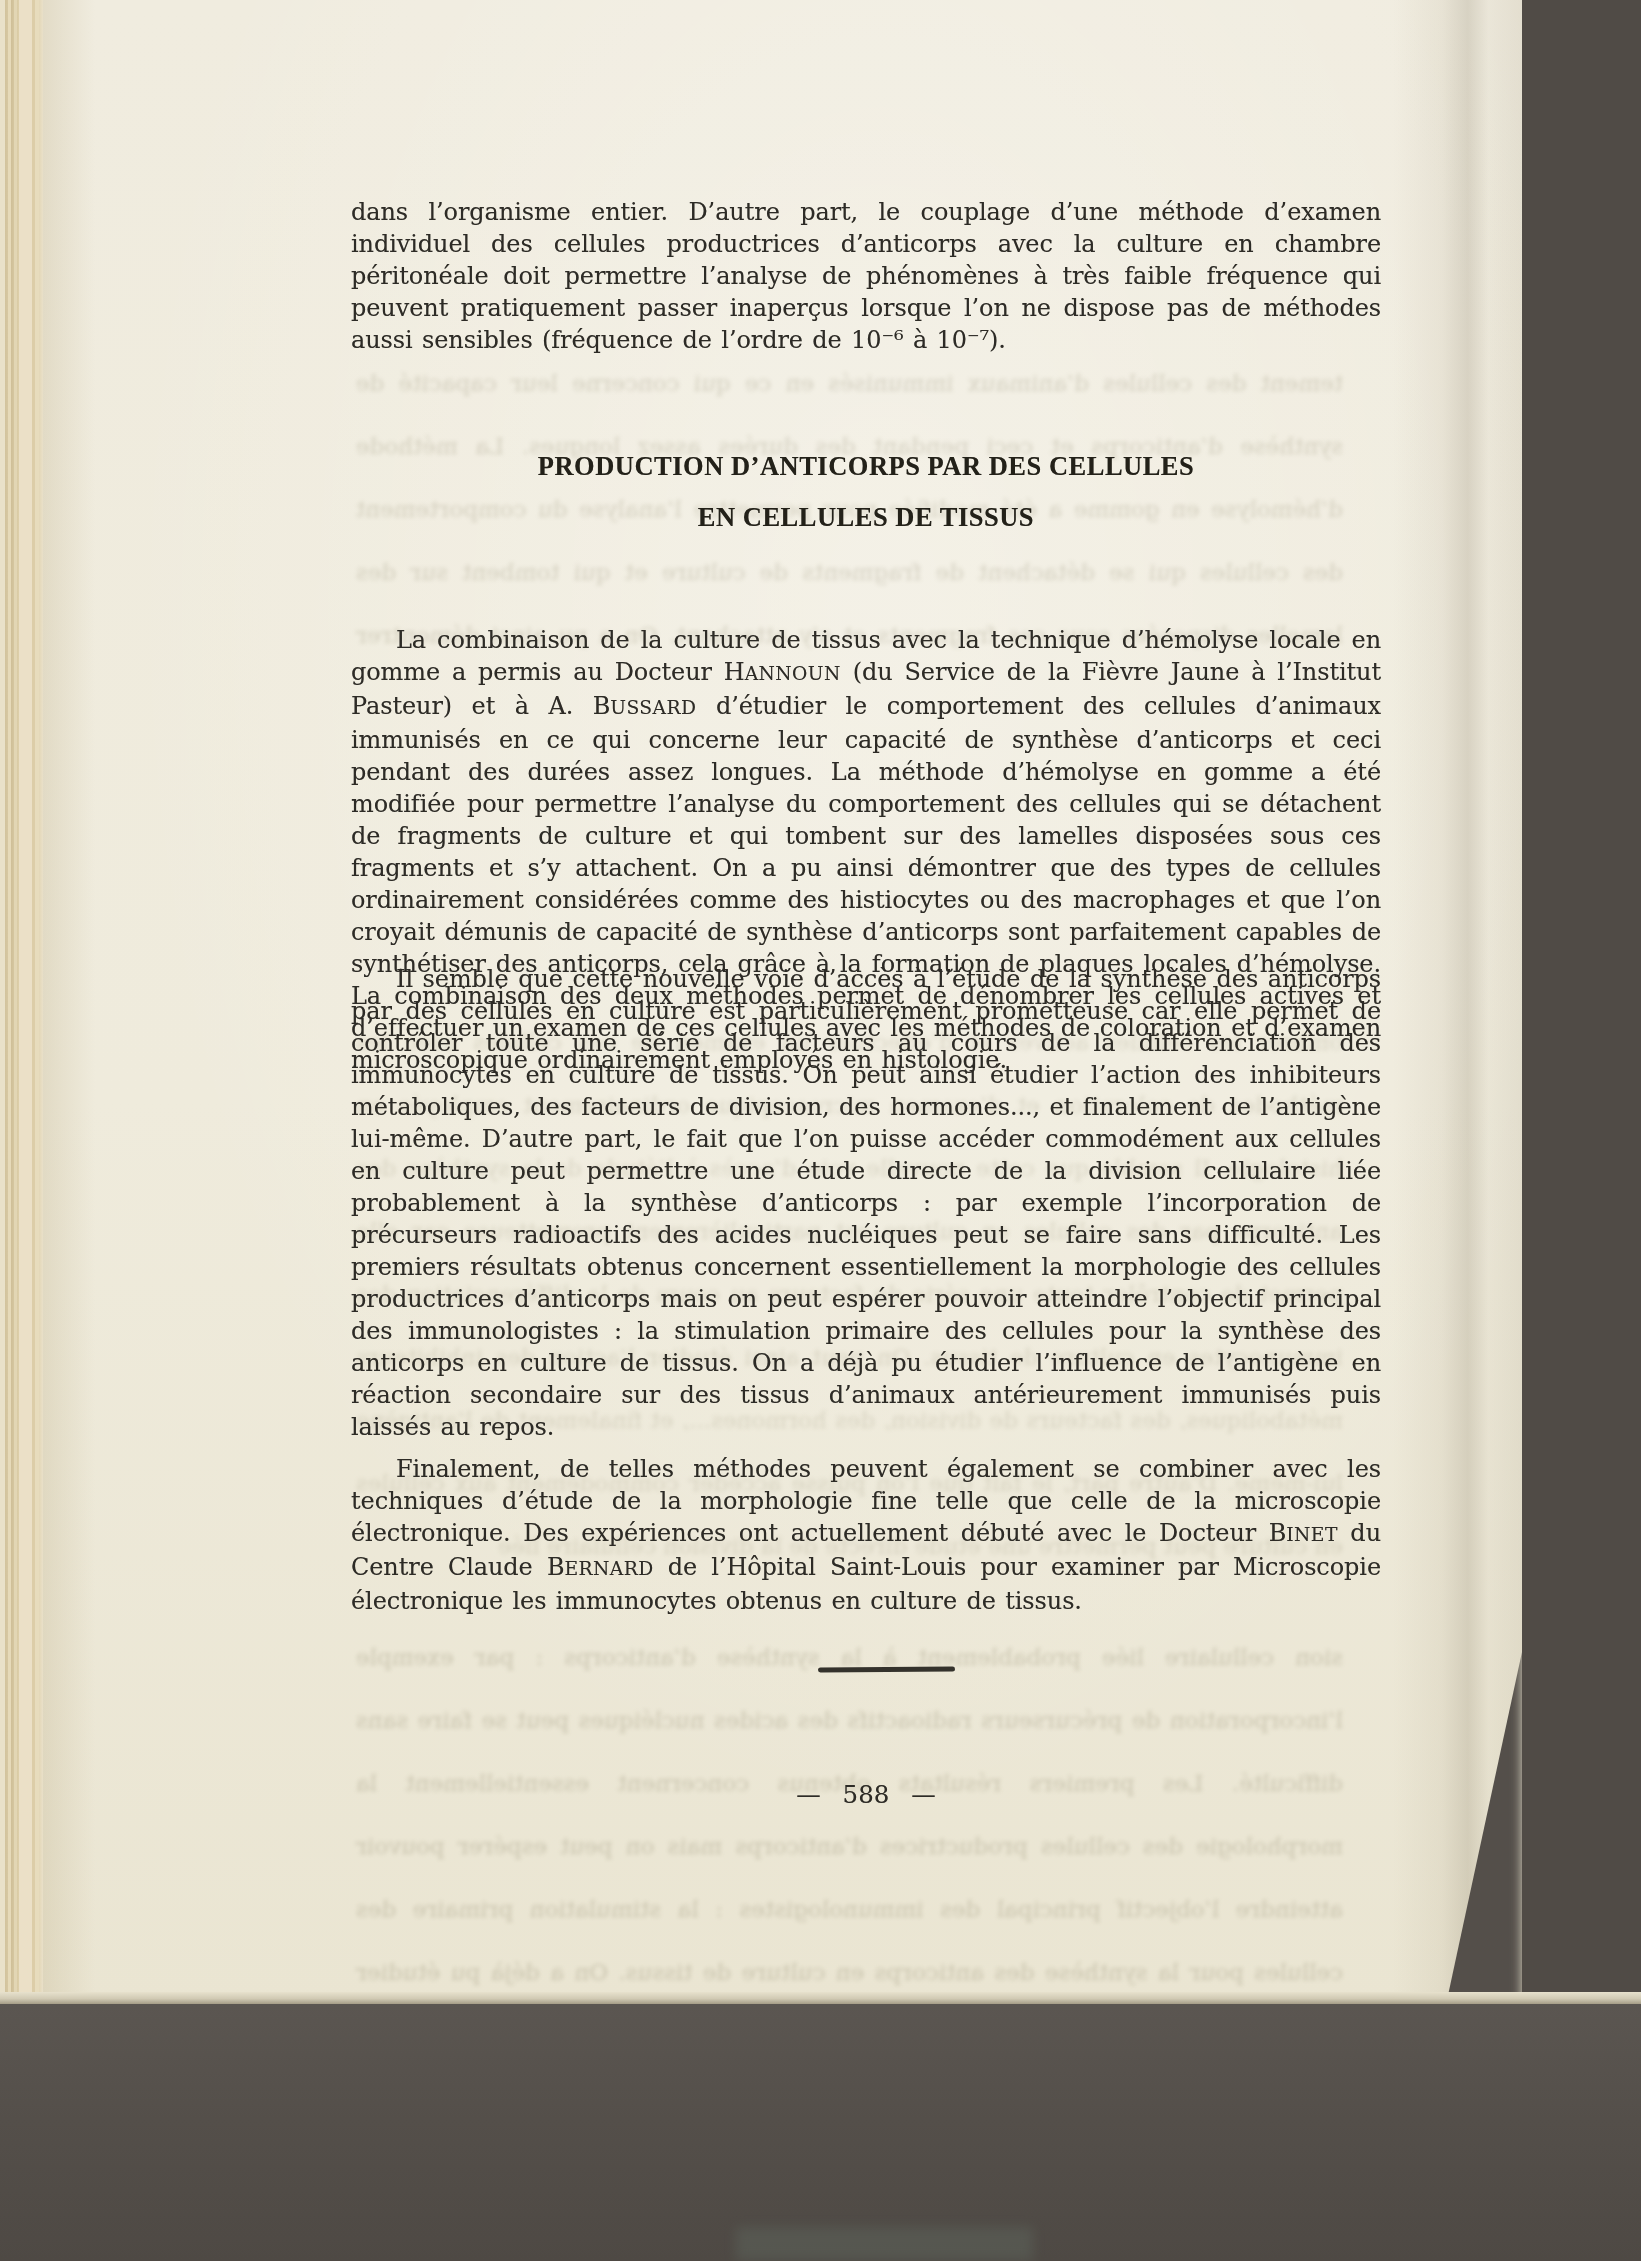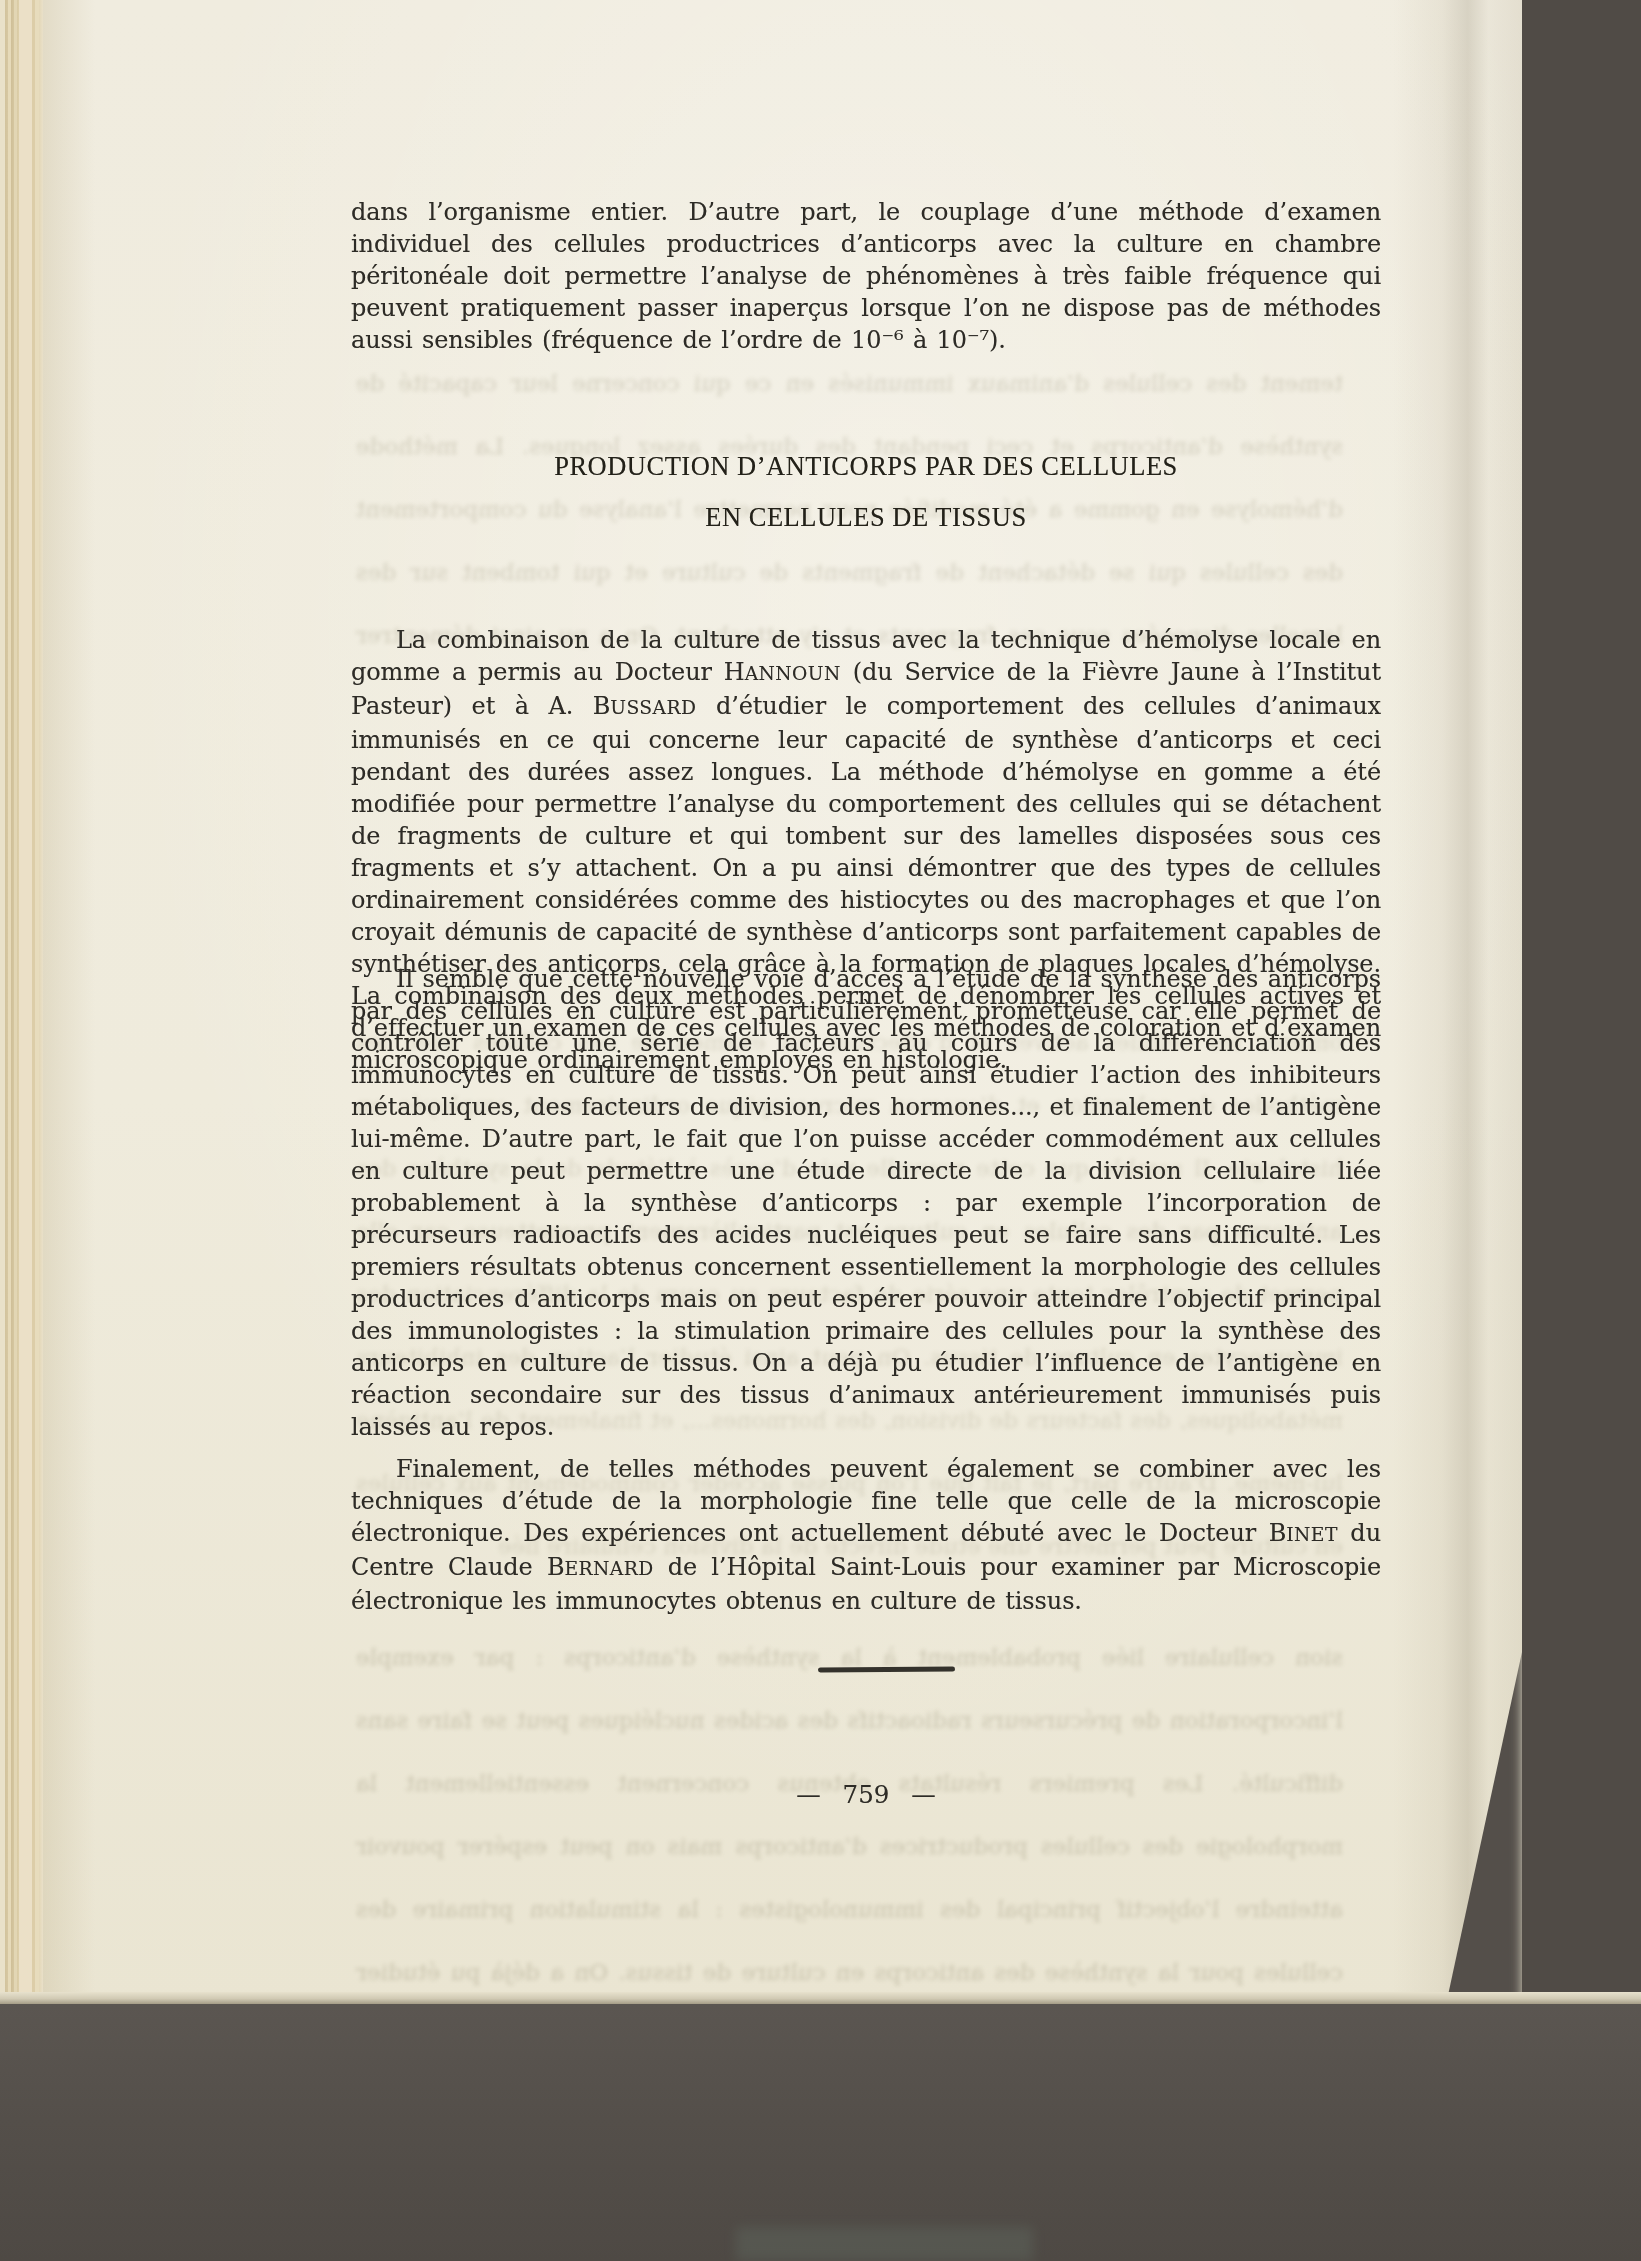--- a/index.html
+++ b/index.html
@@ -83,21 +83,21 @@
     text-align:justify;word-spacing:1.9px;letter-spacing:-0.1px;
     text-shadow:0 0 0.6px rgba(45,43,38,0.35);
   }
   .p-cont{top:196px;}
   .p1{top:624px;text-indent:45px;}
   .p2{top:963px;text-indent:45px;}
   .p3{top:1430px;text-indent:45px;margin-top:23px;}
   .sc{font-size:0.78em;letter-spacing:0.4px;}
   .title{
     position:absolute;top:441px;left:0;width:100%;
-    font-family:"Liberation Serif", serif;font-weight:normal;
+    font-family:"Liberation Serif", serif;font-weight:bold;
     font-size:26.5px;line-height:51px;letter-spacing:0.5px;
     text-align:center;color:#232119;
     text-shadow:0 0 0.6px rgba(35,33,25,0.4);
   }
   .rule{
     position:absolute;top:1667px;left:467px;width:137px;height:4.5px;
     background:#34322c;border-radius:2.6px;transform:rotate(-0.4deg);
   }
   .page-num{
     position:absolute;top:1779px;left:0;width:100%;
@@ -130,21 +130,21 @@
       </div>
 
       <p class="para p1">La combinaison de la culture de tissus avec la technique d’hémolyse locale en gomme a permis au Docteur H<span class="sc">ANNOUN</span> (du Service de la Fièvre Jaune à l’Institut Pasteur) et à A. B<span class="sc">USSARD</span> d’étudier le comportement des cellules d’animaux immunisés en ce qui concerne leur capacité de synthèse d’anticorps et ceci pendant des durées assez longues. La méthode d’hémolyse en gomme a été modifiée pour permettre l’analyse du comportement des cellules qui se détachent de fragments de culture et qui tombent sur des lamelles disposées sous ces fragments et s’y attachent. On a pu ainsi démontrer que des types de cellules ordinairement considérées comme des histiocytes ou des macrophages et que l’on croyait démunis de capacité de synthèse d’anticorps sont parfaitement capables de synthétiser des anticorps, cela grâce à la formation de plaques locales d’hémolyse. La combinaison des deux méthodes permet de dénombrer les cellules actives et d’effectuer un examen de ces cellules avec les méthodes de coloration et d’examen microscopique ordinairement employés en histologie.</p>
 
       <p class="para p2">Il semble que cette nouvelle voie d’accès à l’étude de la synthèse des anticorps par des cellules en culture est particulièrement prometteuse car elle permet de contrôler toute une série de facteurs au cours de la différenciation des immunocytes en culture de tissus. On peut ainsi étudier l’action des inhibiteurs métaboliques, des facteurs de division, des hormones..., et finalement de l’antigène lui-même. D’autre part, le fait que l’on puisse accéder commodément aux cellules en culture peut permettre une étude directe de la division cellulaire liée probablement à la synthèse d’anticorps : par exemple l’incorporation de précurseurs radioactifs des acides nucléiques peut se faire sans difficulté. Les premiers résultats obtenus concernent essentiellement la morphologie des cellules productrices d’anticorps mais on peut espérer pouvoir atteindre l’objectif principal des immunologistes : la stimulation primaire des cellules pour la synthèse des anticorps en culture de tissus. On a déjà pu étudier l’influence de l’antigène en réaction secondaire sur des tissus d’animaux antérieurement immunisés puis laissés au repos.</p>
 
       <p class="para p3">Finalement, de telles méthodes peuvent également se combiner avec les techniques d’étude de la morphologie fine telle que celle de la microscopie électronique. Des expériences ont actuellement débuté avec le Docteur B<span class="sc">INET</span> du Centre Claude B<span class="sc">ERNARD</span> de l’Hôpital Saint-Louis pour examiner par Microscopie électronique les immunocytes obtenus en culture de tissus.</p>
 
       <div class="rule"></div>
 
-      <div class="page-num">— 759 —</div>
+      <div class="page-num">— 588 —</div>
     </div>
 
     <div class="right-shadow"></div>
     <div class="right-wedge"></div>
     <div class="page-bottom-edge"></div>
   </div>
 
   <div class="scan-band">
     <div class="scan-band-glow"></div>
   </div>

